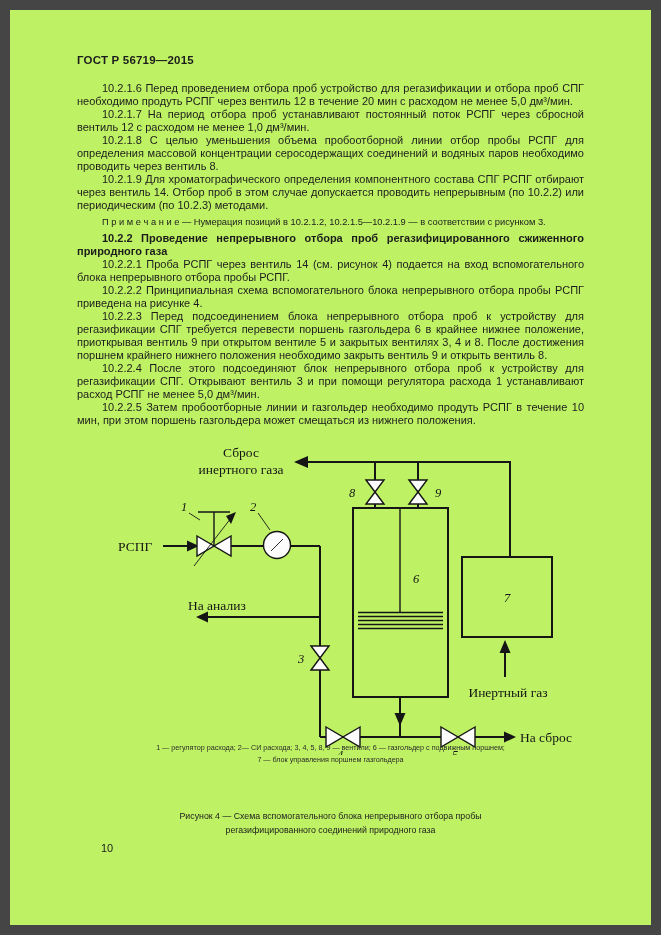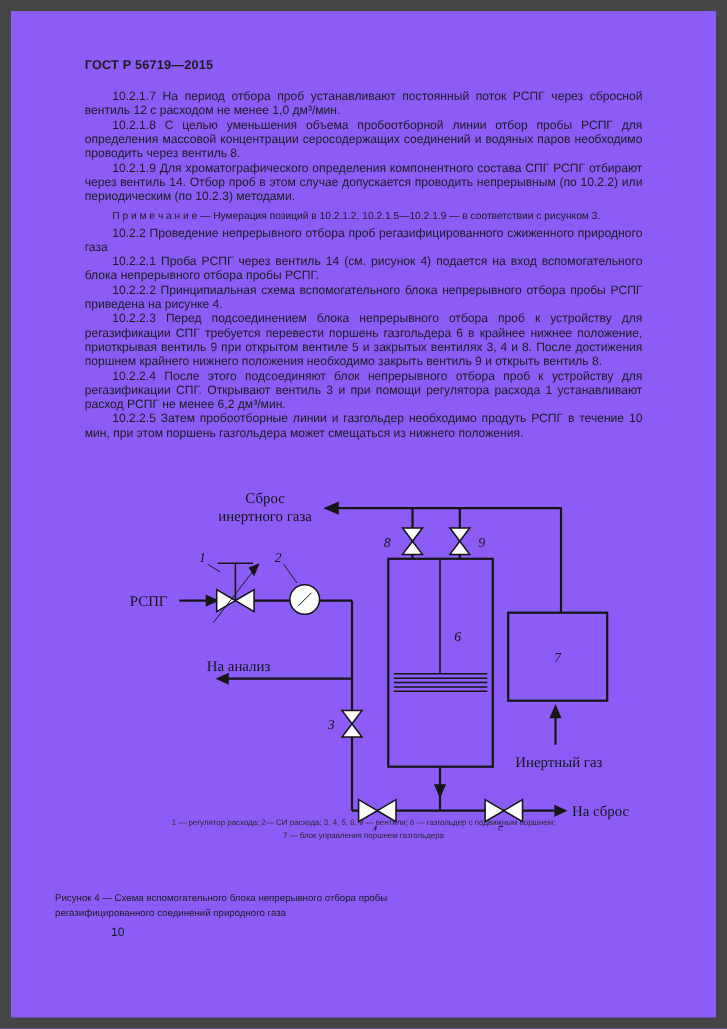--- a/index.html
+++ b/index.html
@@ -3,71 +3,72 @@
 <meta charset="utf-8">
 <style>
   html,body{margin:0;padding:0;}
   body{
     width:661px;height:935px;overflow:hidden;position:relative;
     background:#454545;
     font-family:"Liberation Sans",sans-serif;
   }
   .page{
     position:absolute;left:10px;top:10px;width:641px;height:915px;
-    background:#8b5cf6;color:#1c1c1c;
+    background:#bef264;color:#1c1c1c;
   }
   .doc-header{
     position:absolute;left:67px;top:44px;
     font-size:11.5px;font-weight:bold;letter-spacing:.2px;
   }
   .doc-body{
     position:absolute;left:67px;top:72px;width:507px;
     font-size:11px;line-height:13px;text-align:justify;
     hyphens:auto;-webkit-hyphens:auto;
   }
   .para{margin:0;text-indent:25px;}
   .para.note{font-size:9.3px;line-height:11px;margin:5px 0 4px;}
-  .para.heading{font-weight:normal;margin-top:3px;}
+  .para.heading{font-weight:bold;margin-top:3px;}
   .figure-svg{position:absolute;left:100px;top:430px;}
   .fig-label{font:13.5px "Liberation Serif",serif;fill:#151515;}
   .fig-num{font:italic 12.5px "Liberation Serif",serif;fill:#151515;}
   .pipe{stroke:#151515;stroke-width:2;fill:none;}
   .thin{stroke:#151515;stroke-width:1.4;fill:none;}
   .leader{stroke:#151515;stroke-width:.9;fill:none;}
   .valve{fill:#fcfcfc;stroke:#151515;stroke-width:1.4;}
   .ahead{fill:#151515;stroke:none;}
   .legend{
     position:absolute;left:40px;top:732px;width:561px;text-align:center;
     font-size:7.2px;line-height:11.5px;color:#2a2a2a;
   }
   .fig-caption{
-    position:absolute;left:40px;top:800px;width:561px;text-align:left;
+    position:absolute;left:40px;top:800px;width:561px;text-align:center;
     font-size:8.8px;line-height:13.5px;color:#1c1c1c;
   }
   .page-number{
     position:absolute;left:67px;top:832px;font-size:11px;margin-left:24px;
   }
 </style>
 </head>
 <body>
 
 <div class="page">
 
   <div class="doc-header">ГОСТ Р 56719—2015</div>
 
   <div class="doc-body">
+      <p class="para body">10.2.1.6 Перед проведением отбора проб устройство для регазификации и отбора проб СПГ необходимо продуть РСПГ через вентиль 12 в течение 20 мин с расходом не менее 5,0 дм³/мин.</p>
       <p class="para body">10.2.1.7 На период отбора проб устанавливают постоянный поток РСПГ через сбросной вентиль 12 с расходом не менее 1,0 дм³/мин.</p>
       <p class="para body">10.2.1.8 С целью уменьшения объема пробоотборной линии отбор пробы РСПГ для определения массовой концентрации серосодержащих соединений и водяных паров необходимо проводить через вентиль 8.</p>
       <p class="para body">10.2.1.9 Для хроматографического определения компонентного состава СПГ РСПГ отбирают через вентиль 14. Отбор проб в этом случае допускается проводить непрерывным (по 10.2.2) или периодическим (по 10.2.3) методами.</p>
       <p class="para note">П р и м е ч а н и е — Нумерация позиций в 10.2.1.2, 10.2.1.5—10.2.1.9 — в соответствии с рисунком 3.</p>
       <p class="para heading">10.2.2 Проведение непрерывного отбора проб регазифицированного сжиженного природного газа</p>
       <p class="para body">10.2.2.1 Проба РСПГ через вентиль 14 (см. рисунок 4) подается на вход вспомогательного блока непрерывного отбора пробы РСПГ.</p>
       <p class="para body">10.2.2.2 Принципиальная схема вспомогательного блока непрерывного отбора пробы РСПГ приведена на рисунке 4.</p>
       <p class="para body">10.2.2.3 Перед подсоединением блока непрерывного отбора проб к устройству для регазификации СПГ требуется перевести поршень газгольдера 6 в крайнее нижнее положение, приоткрывая вентиль 9 при открытом вентиле 5 и закрытых вентилях 3, 4 и 8. После достижения поршнем крайнего нижнего положения необходимо закрыть вентиль 9 и открыть вентиль 8.</p>
-      <p class="para body">10.2.2.4 После этого подсоединяют блок непрерывного отбора проб к устройству для регазификации СПГ. Открывают вентиль 3 и при помощи регулятора расхода 1 устанавливают расход РСПГ не менее 6,2 дм³/мин.</p>
+      <p class="para body">10.2.2.4 После этого подсоединяют блок непрерывного отбора проб к устройству для регазификации СПГ. Открывают вентиль 3 и при помощи регулятора расхода 1 устанавливают расход РСПГ не менее 5,0 дм³/мин.</p>
       <p class="para body">10.2.2.5 Затем пробоотборные линии и газгольдер необходимо продуть РСПГ в течение 10 мин, при этом поршень газгольдера может смещаться из нижнего положения.</p>
     </div>
 
   <svg class="figure-svg" width="490" height="315" viewBox="110 440 490 315" xmlns="http://www.w3.org/2000/svg">
 
     <g>
       <path class="pipe" d="M296,462 H510 V557"></path>
       <polygon class="ahead" points="294,462 308,456 308,468"></polygon>
     </g>
     <text class="fig-label" x="241" y="457" text-anchor="middle">Сброс</text>

